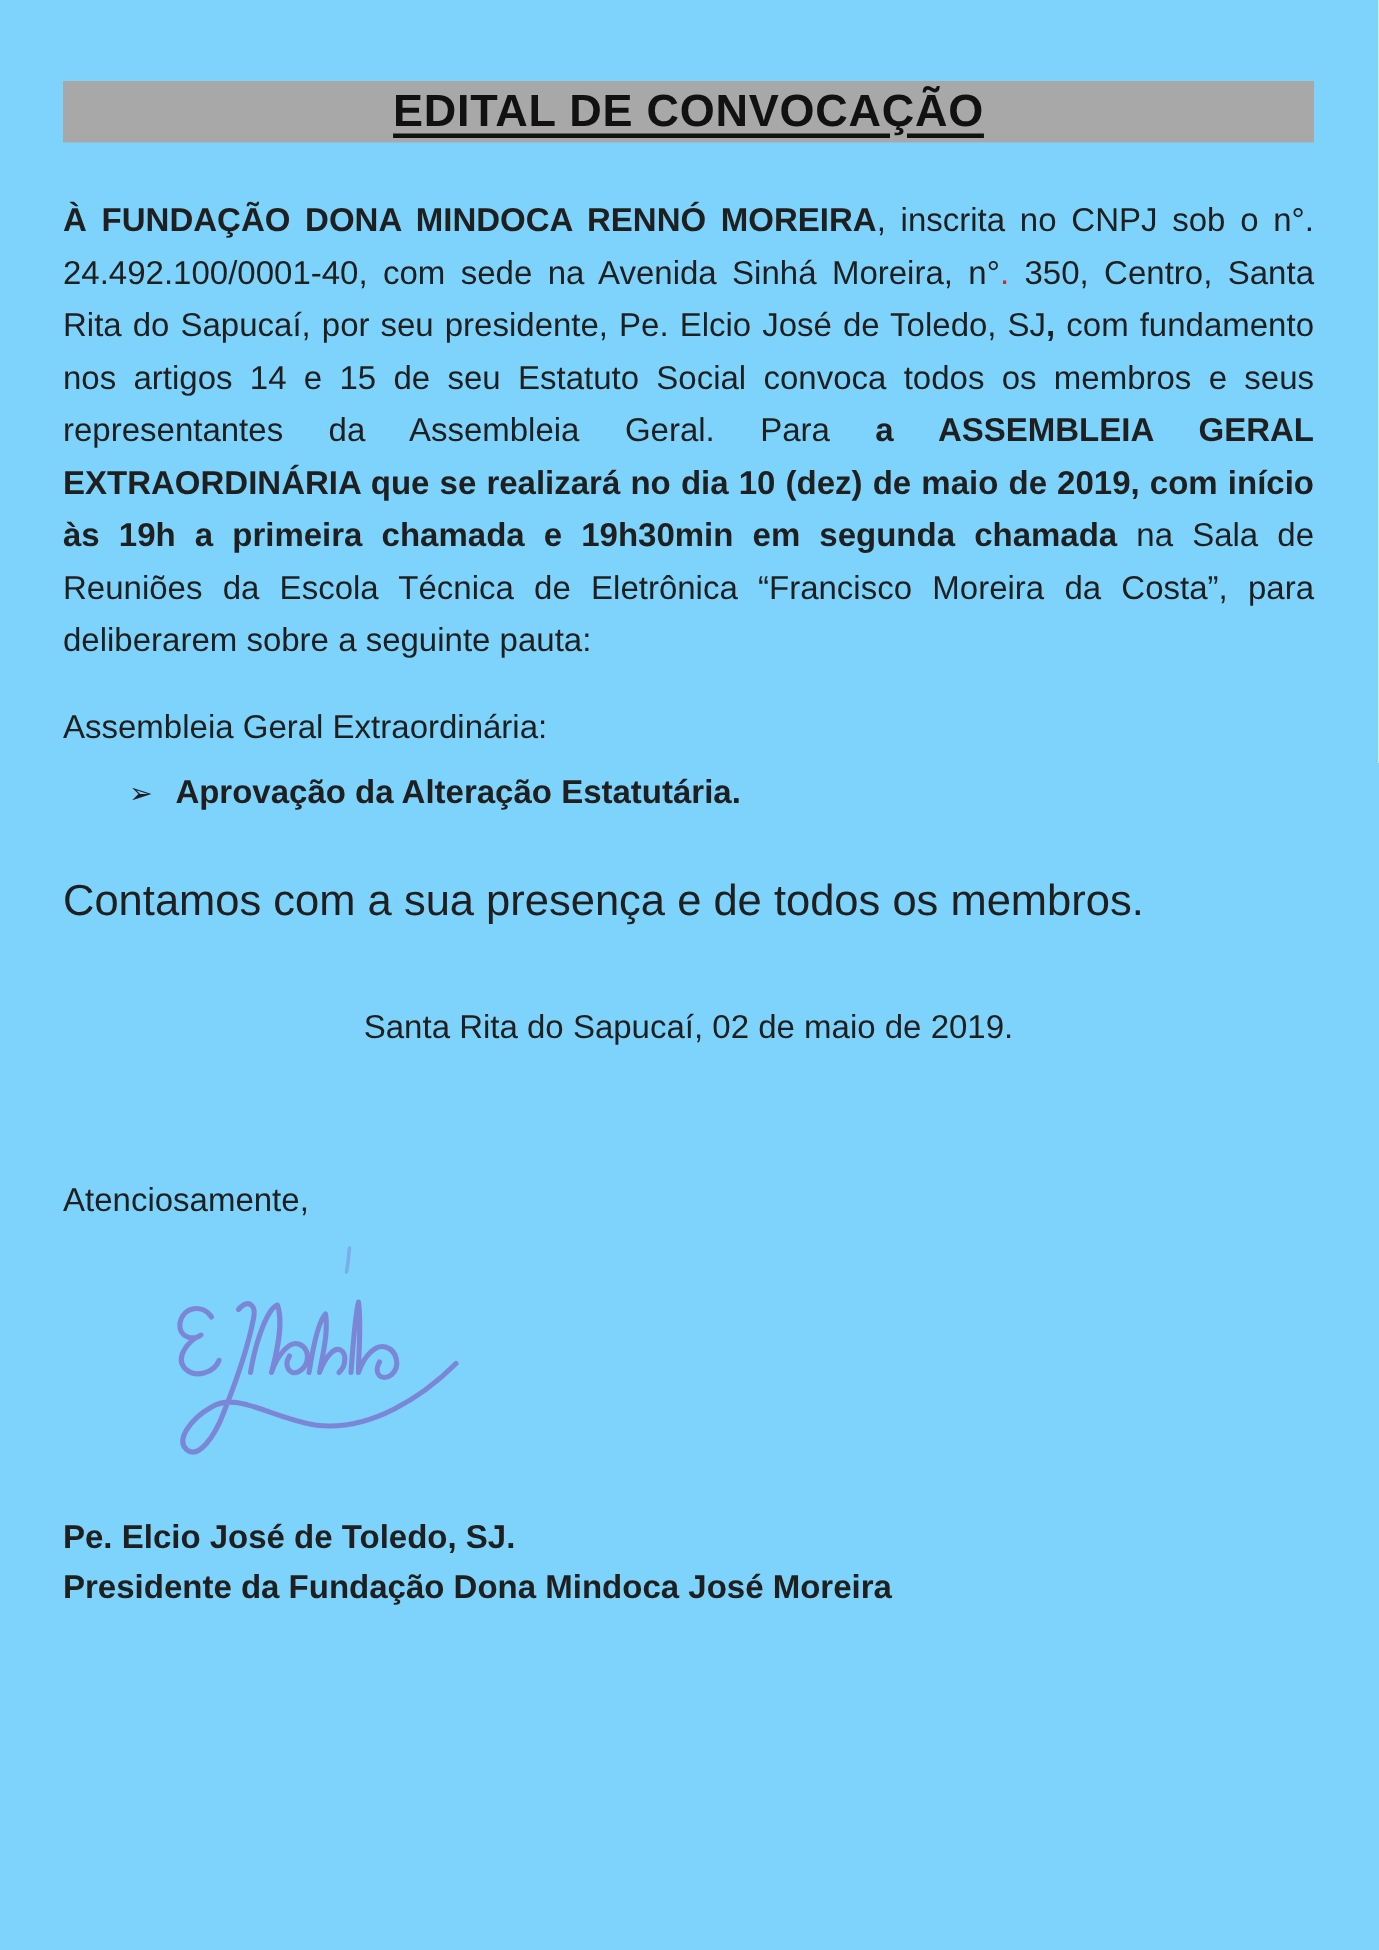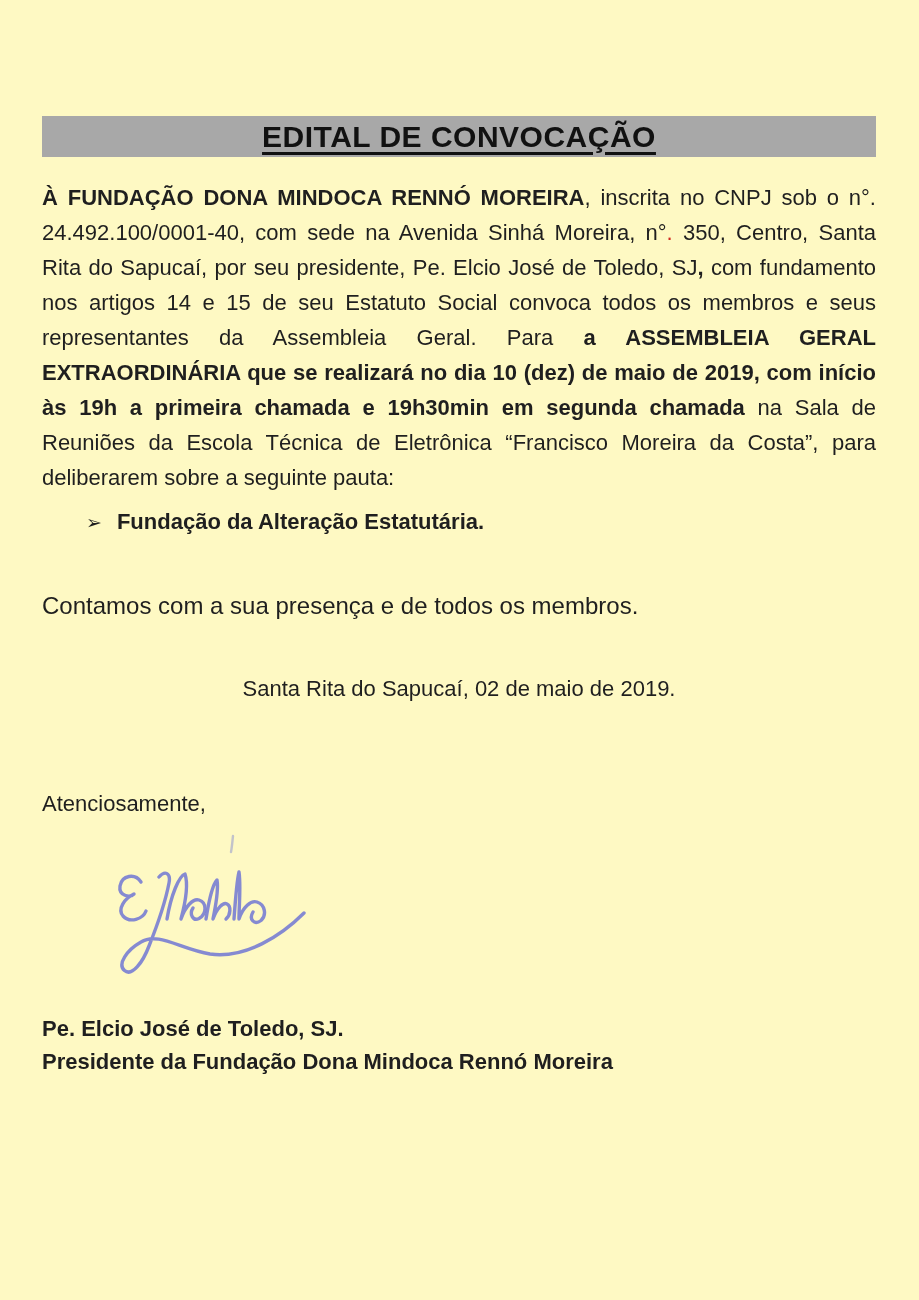--- a/index.html
+++ b/index.html
@@ -8,41 +8,41 @@
     width: 919px;
     height: 1300px;
     position: relative;
     font-family: "Liberation Sans", sans-serif;
     color: var(--text, #1f1f1f);
     overflow: hidden;
   }
   .page {
     position: absolute;
     inset: 0;
-    padding: 116px 43px 0 42px;
-    background: #fef9c3;
+    padding: 54px 43px 0 42px;
+    background: #7dd3fc;
   }
   .title-bar {
     height: 41px;
     background: var(--bar, #a8a8a8);
     display: flex;
     align-items: center;
     justify-content: center;
   }
   .title-text {
     font-size: 30px;
     font-weight: bold;
     color: #111111;
     text-decoration: underline;
     text-decoration-thickness: 3px;
     text-underline-offset: 5px;
     letter-spacing: 0.5px;
   }
   .para {
-    margin-top: 23px;
+    margin-top: 34px;
     font-size: 22px;
     line-height: 35px;
     text-align: justify;
   }
   .run-normal { font-weight: normal; }
   .run-bold { font-weight: bold; }
   .run-red { color: var(--red, #d02820); }
   .agenda-heading {
     margin-top: 24px;
     font-size: 22px;
@@ -52,21 +52,21 @@
     margin-top: 10px;
     padding-left: 44px;
     display: flex;
     align-items: baseline;
     gap: 15px;
     font-size: 22px;
     line-height: 33px;
   }
   .bullet-glyph { font-size: 19px; color: #1f1f1f; }
   .bullet-text { font-weight: bold; }
-  .closing   { margin-top: 50px; font-size: 24px; line-height: 33px; }
+  .closing   { margin-top: 39px; font-size: 29px; line-height: 33px; }
   .date-line { margin-top: 50px; font-size: 22px; line-height: 33px; text-align: center; }
   .salutation{ margin-top: 82px; font-size: 22px; line-height: 33px; }
   .signature {
     margin-top: 6px;
     margin-left: 63px;
     width: 220px;
     height: 155px;
   }
   .signature svg { width: 100%; height: 100%; display: block; }
   .signature path {
@@ -89,24 +89,25 @@
 <body>
 
 <div class="page">
 
   <div class="title-bar">
     <span class="title-text">EDITAL DE CONVOCAÇÃO</span>
   </div>
 
   <p class="para"><span class="run-bold">À FUNDAÇÃO DONA MINDOCA RENNÓ MOREIRA</span><span class="run-normal">, inscrita no CNPJ sob o n°. 24.492.100/0001-40, com sede na Avenida Sinhá Moreira, n°</span><span class="run-red">.</span><span class="run-normal"> 350, Centro, Santa Rita do Sapucaí, por seu presidente, Pe. Elcio José de Toledo, SJ</span><span class="run-bold">,</span><span class="run-normal"> com fundamento nos artigos 14 e 15 de seu Estatuto Social convoca todos os membros e seus representantes da Assembleia Geral. Para </span><span class="run-bold">a ASSEMBLEIA GERAL EXTRAORDINÁRIA que se realizará no dia 10 (dez) de maio de 2019, com início às 19h a primeira chamada e 19h30min em segunda chamada</span><span class="run-normal"> na Sala de Reuniões da Escola Técnica de Eletrônica “Francisco Moreira da Costa”, para deliberarem sobre a seguinte pauta:</span></p>
 
+  <p class="agenda-heading">Assembleia Geral Extraordinária:</p>
 
   <div class="bullet-row">
     <span class="bullet-glyph">➢</span>
-    <span class="bullet-text">Fundação da Alteração Estatutária.</span>
+    <span class="bullet-text">Aprovação da Alteração Estatutária.</span>
   </div>
 
   <p class="closing">Contamos com a sua presença e de todos os membros.</p>
 
   <p class="date-line">Santa Rita do Sapucaí, 02 de maio de 2019.</p>
 
   <p class="salutation">Atenciosamente,</p>
 
   <div class="signature">
     <svg viewBox="0 0 220 155" xmlns="http://www.w3.org/2000/svg">
@@ -118,16 +119,16 @@
       <path d="M54,51 C60,44 66,47 64,57 C60,78 52,100 44,120 C38,136 27,151 19.5,144.5 C12,138 22,124 36,116 C53,105.5 75,123 105,128 C141,133 177,109 199,87"></path>
 
       <path d="M62,93 C66,69 74,50 80,48 C84,60 80,78 76,93 C80,81 88,72 94,74 C102,76.5 102,88 94,92.5 C88,95.5 84,88 88,82"></path>
       <path d="M101,93 C104,74 108,58 112,54 C114,66 110,82 108,93 C112,82 118,76 122,78 C126,80 126,88.5 121,93"></path>
       <path d="M129,93 C130.5,72 132,54 134,46 C136,60 134,80 134,93 C138,81 146,74 152,76 C160,78.5 162,89 156,94.5 C149.5,99.5 143.5,93.5 148,86"></path>
     </svg>
   </div>
 
   <div class="sig-block">
     <p>Pe. Elcio José de Toledo, SJ.</p>
-    <p>Presidente da Fundação Dona Mindoca Rennó Moreira</p>
+    <p>Presidente da Fundação Dona Mindoca José Moreira</p>
   </div>
 
 </div>
 
 </body></html>

